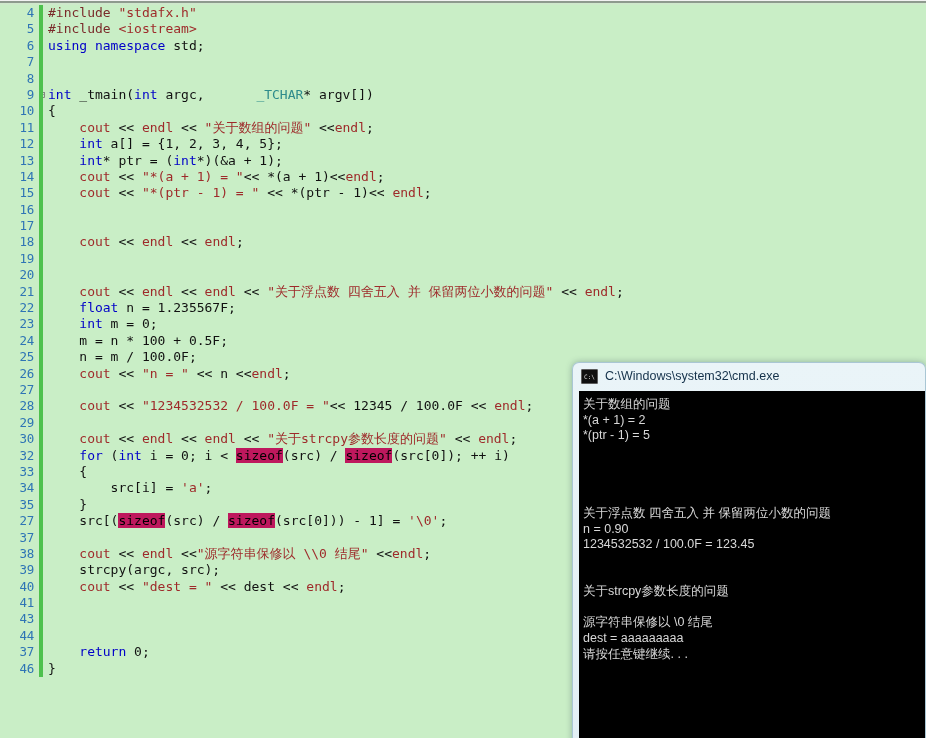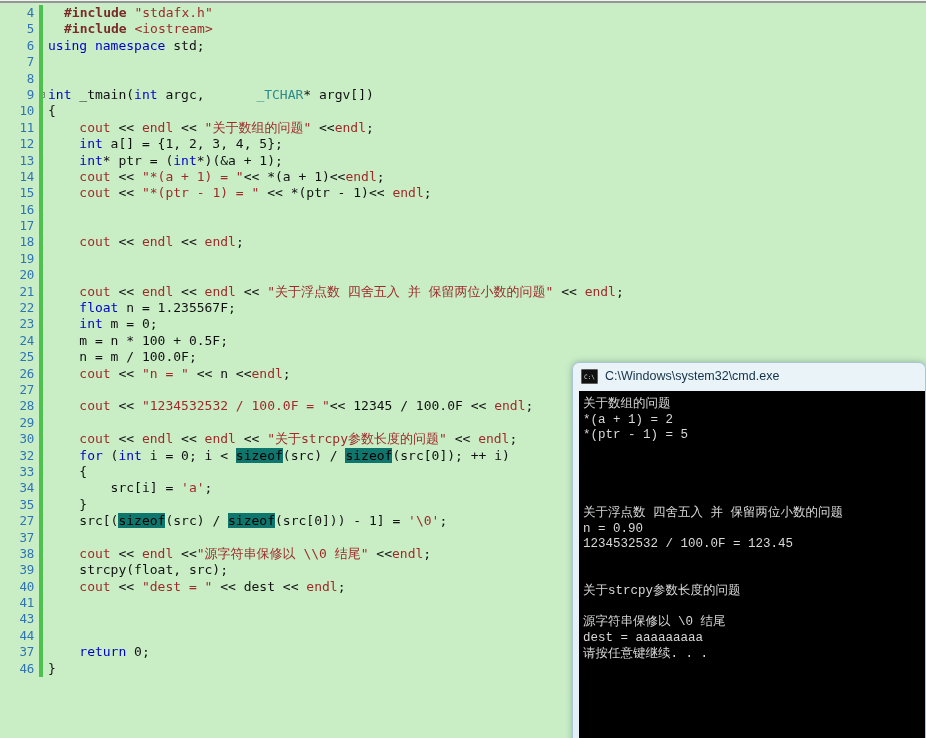--- a/index.html
+++ b/index.html
@@ -71,25 +71,25 @@
   .ctext {
     position: absolute;
     left: 48px;
     top: 0;
     white-space: pre;
     color: #000000;
   }
 
   
   .kw   { color: #0000c8; }        
-  .pp   { color: #7a2a2a; font-weight: bold; margin-left: 16px;}  
+  .pp   { color: #7a2a2a; font-weight: normal;}  
   .str  { color: #9e2a2a; }        
   .typ  { color: #2e8b8b; margin-left: 44px; }
   .pl   { color: #111111; }        
-  .hl   { background: #0f766e; }
+  .hl   { background: #be185d; }
 
   
   #console-window {
     position: absolute;
     left: 572px;
     top: 318px;
     width: 354px;
     height: 420px;
     border-top-left-radius: 7px;
     border-top-right-radius: 7px;
@@ -132,21 +132,21 @@
     top: 28px;
     right: 0px;
     bottom: 0;
     background: #000000;
     overflow: hidden;
     padding: 6px 0 0 2px;
     box-sizing: border-box;
   }
   .oline {
     color: #d8d8d8;
-    font-family: Liberation Mono, monospace;
+    font-family: Liberation Sans, sans-serif;
     font-size: 12.5px;
     line-height: 15.6px;
     white-space: pre;
     padding-left: 2px;
   }
   .oblank { height: 15.6px; }
 </style>
 </head>
 <body>
 
@@ -182,21 +182,21 @@
       <div class="code-line"><span class="lnum">28</span><span class="changebar"></span><span class="ctext"><span class="pl">    </span><span class="str">cout</span><span class="pl"> &lt;&lt; </span><span class="str">"1234532532 / 100.0F = "</span><span class="pl">&lt;&lt; 12345 / 100.0F &lt;&lt; </span><span class="str">endl</span><span class="pl">;</span></span></div>
       <div class="code-line"><span class="lnum">29</span><span class="changebar"></span><span class="ctext"></span></div>
       <div class="code-line"><span class="lnum">30</span><span class="changebar"></span><span class="ctext"><span class="pl">    </span><span class="str">cout</span><span class="pl"> &lt;&lt; </span><span class="str">endl</span><span class="pl"> &lt;&lt; </span><span class="str">endl</span><span class="pl"> &lt;&lt; </span><span class="str">"关于strcpy参数长度的问题"</span><span class="pl"> &lt;&lt; </span><span class="str">endl</span><span class="pl">;</span></span></div>
       <div class="code-line"><span class="lnum">32</span><span class="changebar"></span><span class="ctext"><span class="pl">    </span><span class="kw">for</span><span class="pl"> (</span><span class="kw">int</span><span class="pl"> i = 0; i &lt; </span><span class="hl">sizeof</span><span class="pl">(src) / </span><span class="hl">sizeof</span><span class="pl">(src[0]); ++ i)</span></span></div>
       <div class="code-line"><span class="lnum">33</span><span class="changebar"></span><span class="ctext"><span class="pl">    {</span></span></div>
       <div class="code-line"><span class="lnum">34</span><span class="changebar"></span><span class="ctext"><span class="pl">        src[i] = </span><span class="str">'a'</span><span class="pl">;</span></span></div>
       <div class="code-line"><span class="lnum">35</span><span class="changebar"></span><span class="ctext"><span class="pl">    }</span></span></div>
       <div class="code-line"><span class="lnum">27</span><span class="changebar"></span><span class="ctext"><span class="pl">    src[(</span><span class="hl">sizeof</span><span class="pl">(src) / </span><span class="hl">sizeof</span><span class="pl">(src[0])) - 1] = </span><span class="str">'\0'</span><span class="pl">;</span></span></div>
       <div class="code-line"><span class="lnum">37</span><span class="changebar"></span><span class="ctext"></span></div>
       <div class="code-line"><span class="lnum">38</span><span class="changebar"></span><span class="ctext"><span class="pl">    </span><span class="str">cout</span><span class="pl"> &lt;&lt; </span><span class="str">endl</span><span class="pl"> &lt;&lt;</span><span class="str">"源字符串保修以 \\0 结尾"</span><span class="pl"> &lt;&lt;</span><span class="str">endl</span><span class="pl">;</span></span></div>
-      <div class="code-line"><span class="lnum">39</span><span class="changebar"></span><span class="ctext"><span class="pl">    strcpy(float, src);</span></span></div>
+      <div class="code-line"><span class="lnum">39</span><span class="changebar"></span><span class="ctext"><span class="pl">    strcpy(argc, src);</span></span></div>
       <div class="code-line"><span class="lnum">40</span><span class="changebar"></span><span class="ctext"><span class="pl">    </span><span class="str">cout</span><span class="pl"> &lt;&lt; </span><span class="str">"dest = "</span><span class="pl"> &lt;&lt; dest &lt;&lt; </span><span class="str">endl</span><span class="pl">;</span></span></div>
       <div class="code-line"><span class="lnum">41</span><span class="changebar"></span><span class="ctext"></span></div>
       <div class="code-line"><span class="lnum">43</span><span class="changebar"></span><span class="ctext"></span></div>
       <div class="code-line"><span class="lnum">44</span><span class="changebar"></span><span class="ctext"></span></div>
       <div class="code-line"><span class="lnum">37</span><span class="changebar"></span><span class="ctext"><span class="pl">    </span><span class="kw">return</span><span class="pl"> 0;</span></span></div>
       <div class="code-line"><span class="lnum">46</span><span class="changebar"></span><span class="ctext"><span class="pl">}</span></span></div>
     </div>
 </div>
 
 <div id="console-window">

